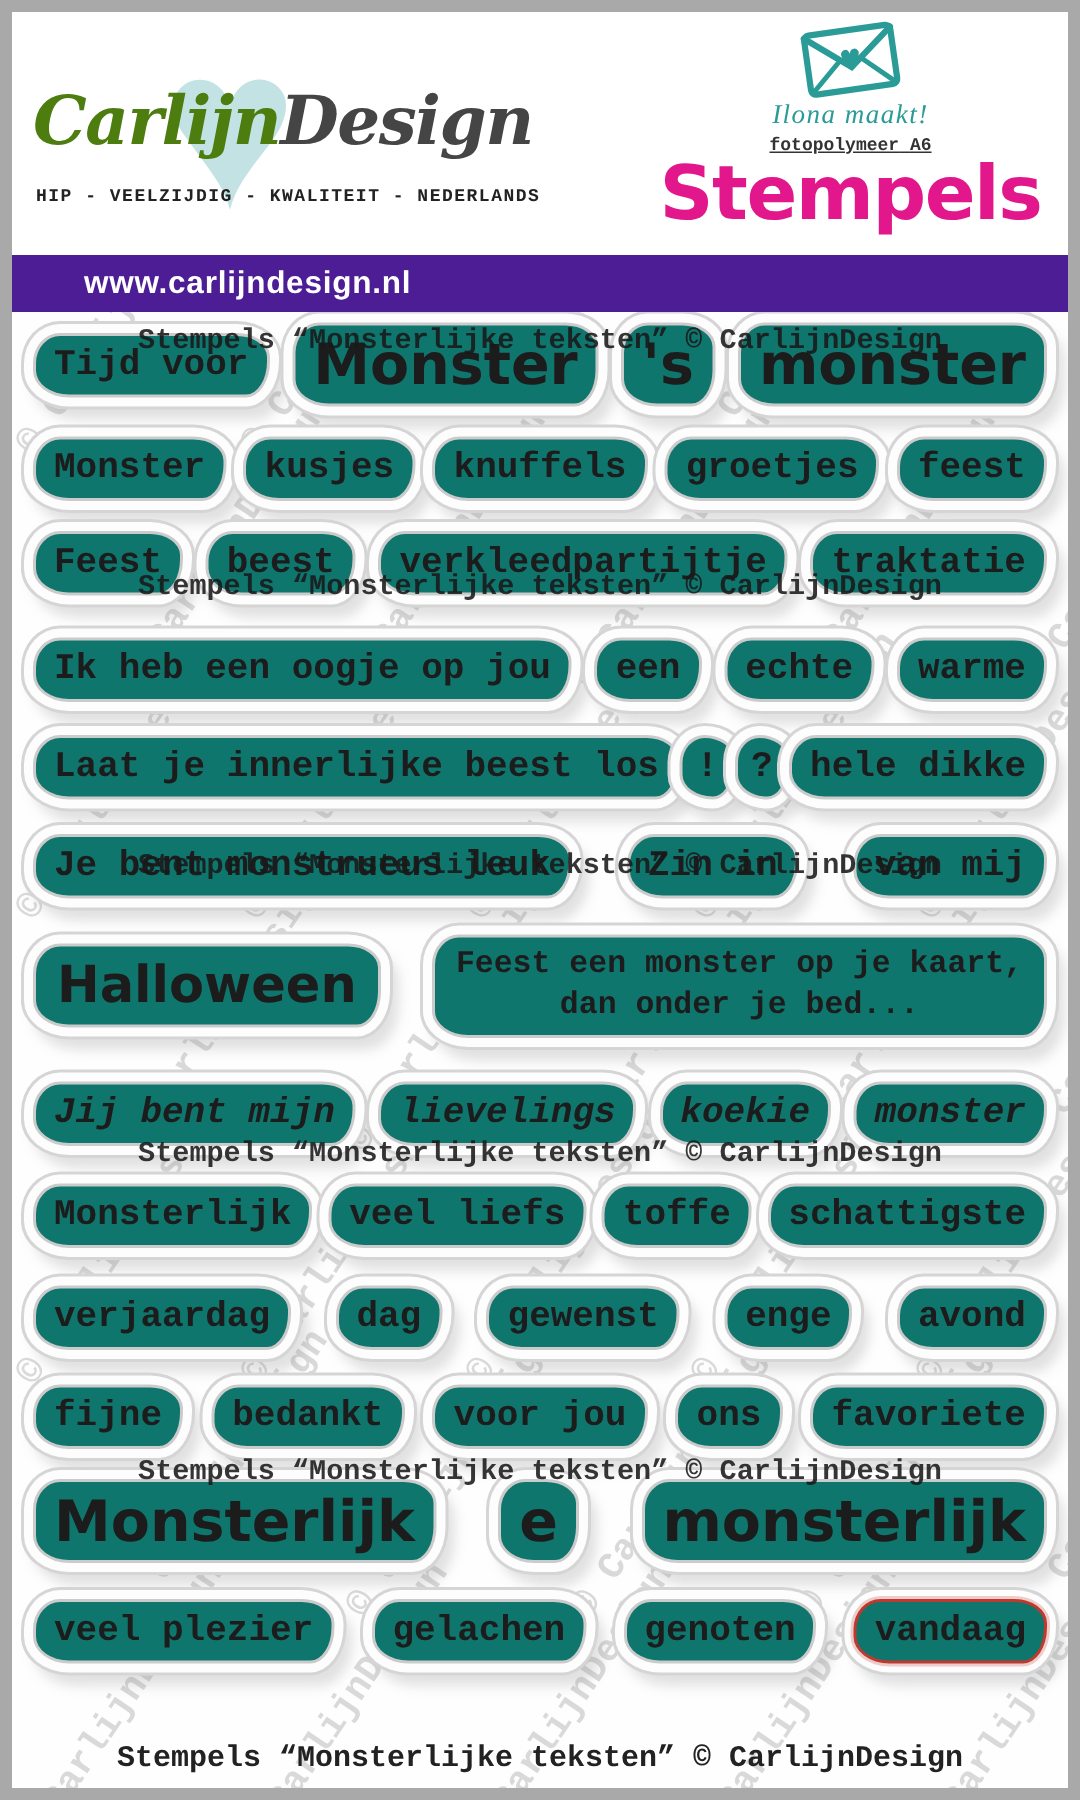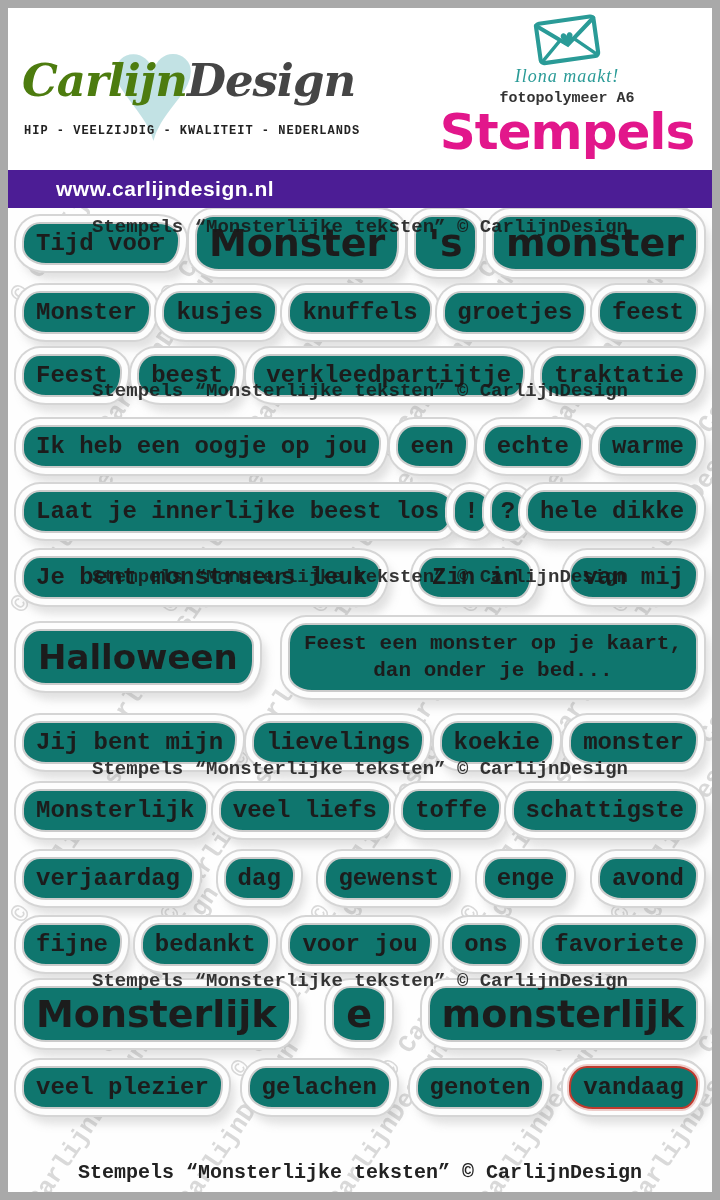--- a/index.html
+++ b/index.html
@@ -15,36 +15,36 @@
   .brand-script{position:absolute;left:14px;top:46px;font-family:"DejaVu Serif",serif;
     font-style:italic;font-weight:bold;font-size:45px;letter-spacing:-1px;white-space:nowrap;}
   .carlijn{color:#4d7c0f;}
   .design{color:#454545;}
   .tagline{position:absolute;left:16px;top:116px;font-family:"Liberation Mono",monospace;
     font-weight:bold;font-size:12px;letter-spacing:1px;color:#222;}
   .header-right{width:270px;text-align:center;padding-top:2px;margin-right:10px;}
   .envelope{display:block;margin:0 auto;transform:rotate(-8deg);}
   .maker{color:#2a9b97;font-family:Liberation Serif, serif;font-style:italic;font-size:18px;
     letter-spacing:1px;margin-top:-2px;}
-  .material{font-family:"Liberation Mono",monospace;font-weight:bold;font-size:15px;color:#333;margin-top:3px;}
+  .material{font-family:"Liberation Mono",monospace;font-weight:bold;font-size:12px;color:#333;margin-top:3px;text-decoration:underline;}
   .product{color:#e2178b;font-family:"DejaVu Sans",sans-serif;font-weight:800;font-size:50px;
     line-height:1.02;letter-spacing:-1px;}
   
   .web-bar{height:38px;background:#4c1d95;color:#fff;font-weight:bold;font-size:21px;
     line-height:38px;padding-left:48px;letter-spacing:.5px;}
   
   .sheet{position:relative;height:984px;background:#fefefe;overflow:hidden;}
   #wm-layer{position:absolute;inset:0;z-index:0;}
   .wm-tile{position:absolute;transform:rotate(-56deg);font-family:"Liberation Mono",monospace;
     font-weight:bold;font-size:25px;color:rgba(185,185,185,.55);white-space:nowrap;}
   #rows{position:relative;z-index:1;padding-top:7px;}
   .row{display:flex;justify-content:space-between;align-items:center;padding:0 14px;}
   .r1{margin-bottom:20px;}.r2{margin-bottom:20px;}.r3{margin-bottom:28px;}
   .r4{margin-bottom:22px;text-align:center;}.r5{margin-bottom:23px;}.r6{margin-bottom:24px;}
-  .r7{margin-bottom:29px;}.r8{margin-bottom:25px;}.r9{margin-bottom:25px;}
+  .r7{margin-bottom:29px;}.r8{margin-bottom:25px;font-style:italic;}.r9{margin-bottom:25px;}
   .r10{margin-bottom:23px;}.r11{margin-bottom:20px;}.r12{margin-bottom:24px;}
   .r13{margin-bottom:0;}
   .stamp{
     background:#0f766e;border:2px solid #cbcbcb;color:#1c1c1c;
     border-radius:18px 22px 16px 24px / 20px 16px 24px 18px;
     padding:6px 12px;font-family:"Liberation Mono",monospace;font-weight:bold;font-size:24px;
     white-space:nowrap;
     box-shadow:0 0 0 6px #fdfdfd,0 0 0 8px #d5d5d5,6px 9px 8px 6px rgba(140,140,140,.25);
   }
   .stamp.big{font-family:"DejaVu Sans",sans-serif;font-weight:800;font-size:38px;

